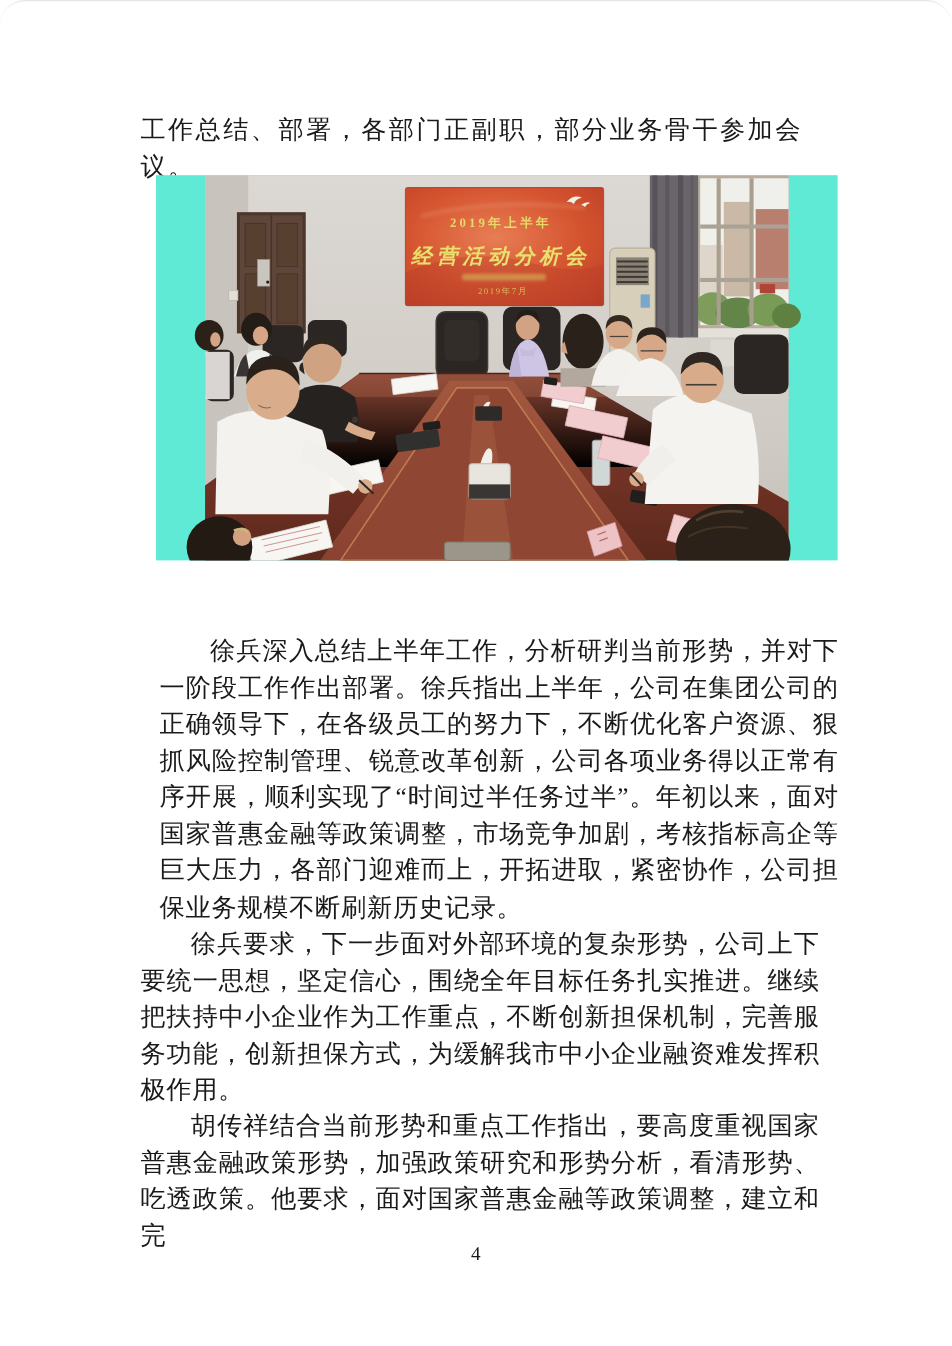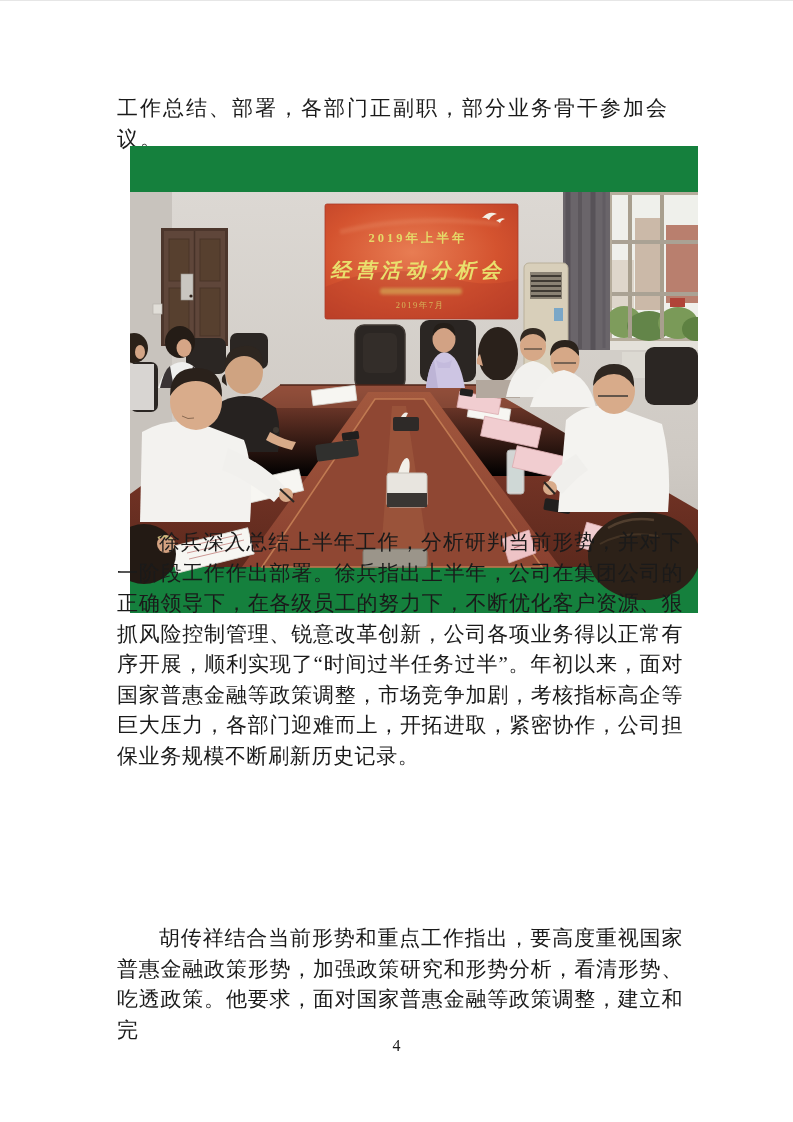--- a/index.html
+++ b/index.html
@@ -5,40 +5,41 @@
   html,body { margin:0; padding:0; background:#ffffff; }
   .page {
     position:relative;
     width:793px; height:1122px;
     margin:0 auto;
     background:#ffffff;
     border-top:1px solid #e6e6e6;
     overflow:hidden;
     font-family:"Liberation Serif","DejaVu Serif",serif;
     color:#1a1a1a;
+    border-radius:21px;
   }
   .body-text {
     position:absolute;
     left:117px; width:566px;
     margin:0;
     font-size:21px;
     line-height:30.5px;
     letter-spacing:0.6px;
     text-align:justify;
     word-break:break-all;
   }
   .intro { top:92px; letter-spacing:2px; text-align:left; }
   .para { text-indent:42px; }
-  #para1 { top:526px; }
+  #para1 { top:526px;margin-left:16px; }
   #para2 { top:770px; }
   #para3 { top:922px; }
   .photo {
     position:absolute; left:130px; top:145px;
-    width:568px; height:467px; margin:0;
-    background:#15803d;
+    width:568px; height:321px; margin:0;
+    background:#5eead4;
   }
   .photo svg { display:block; width:100%; height:100%; }
   .page-number {
     position:absolute; top:1036px; left:0; width:100%;
     text-align:center; font-size:16px; letter-spacing:0;
   }
   .screen-title-main { font-style:italic; font-weight:bold; }
 </style>
 </head>
 <body>
@@ -290,16 +291,17 @@
         <g>
           <ellipse cx="514" cy="364" rx="56" ry="44" fill="#2c2118"></ellipse>
           <path d="M478 336 q20 -12 46 -8" stroke="#5a4634" stroke-width="2.5" fill="none" opacity="0.8"></path>
           <path d="M470 352 q24 -14 58 -8" stroke="#4a3828" stroke-width="2" fill="none" opacity="0.8"></path>
         </g>
       </g>
     </svg>
   </figure>
 
   <p class="body-text para" id="para1">徐兵深入总结上半年工作，分析研判当前形势，并对下一阶段工作作出部署。徐兵指出上半年，公司在集团公司的正确领导下，在各级员工的努力下，不断优化客户资源、狠抓风险控制管理、锐意改革创新，公司各项业务得以正常有序开展，顺利实现了“时间过半任务过半”。年初以来，面对国家普惠金融等政策调整，市场竞争加剧，考核指标高企等巨大压力，各部门迎难而上，开拓进取，紧密协作，公司担保业务规模不断刷新历史记录。</p>
+  <p class="body-text para" id="para2">徐兵要求，下一步面对外部环境的复杂形势，公司上下要统一思想，坚定信心，围绕全年目标任务扎实推进。继续把扶持中小企业作为工作重点，不断创新担保机制，完善服务功能，创新担保方式，为缓解我市中小企业融资难发挥积极作用。</p>
   <p class="body-text para" id="para3">胡传祥结合当前形势和重点工作指出，要高度重视国家普惠金融政策形势，加强政策研究和形势分析，看清形势、吃透政策。他要求，面对国家普惠金融等政策调整，建立和完</p>
 
   <div class="page-number">4</div>
 </div>
 
 </body></html>

